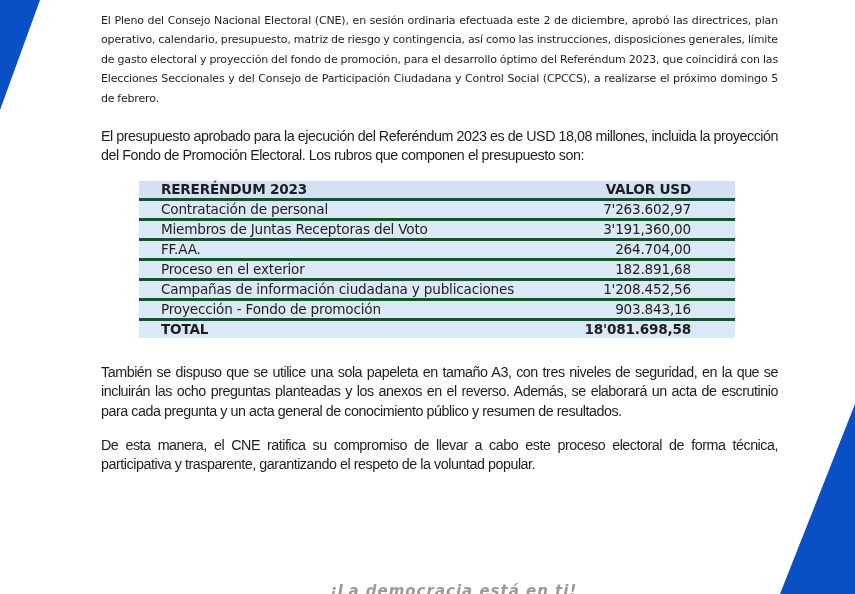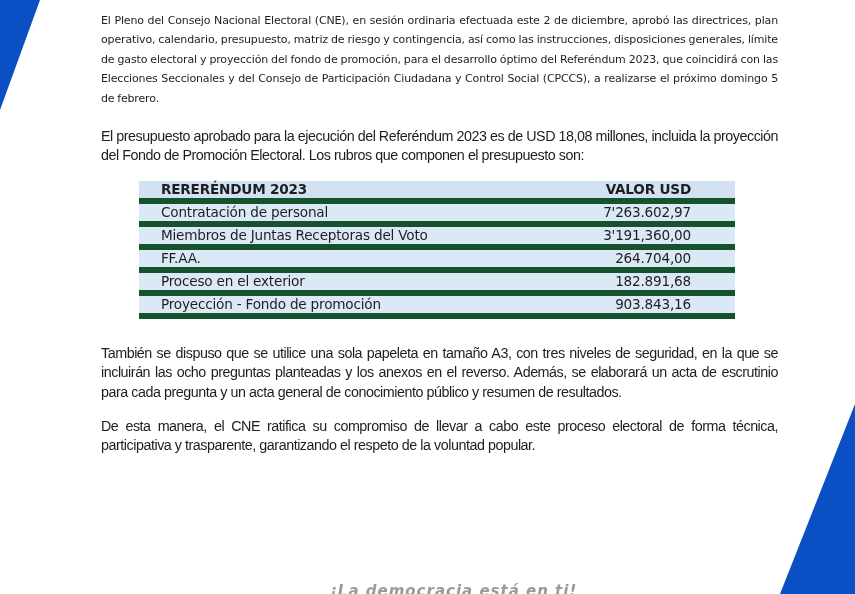--- a/index.html
+++ b/index.html
@@ -59,21 +59,21 @@
       width: 596px;
       border-collapse: collapse;
       background: #dbe8f6;
       font-size: 13.6px;
       line-height: 17px;
       margin-bottom: 24px;
       letter-spacing: -0.2px;
     }
     .budget-table td, .budget-table th {
       padding: 0 44px 0 22px;
-      border-bottom: 6px solid #14532d;
+      border-bottom: 3px solid #14532d;
       height: 17px;
       white-space: nowrap;
     }
     .budget-table th {
       font-weight: bold;
       text-align: left;
       background: #d2e2f3;
     }
     .budget-table th.val, .budget-table td.val {
       text-align: right;
@@ -123,22 +123,30 @@
       </tr>
       <tr>
         <td>FF.AA.</td>
         <td class="val">264.704,00</td>
       </tr>
       <tr>
         <td>Proceso en el exterior</td>
         <td class="val">182.891,68</td>
       </tr>
       <tr>
+        <td>Campañas de información ciudadana y publicaciones</td>
+        <td class="val">1'208.452,56</td>
+      </tr>
+      <tr>
         <td>Proyección - Fondo de promoción</td>
         <td class="val">903.843,16</td>
+      </tr>
+      <tr class="total">
+        <td>TOTAL</td>
+        <td class="val">18'081.698,58</td>
       </tr>
     </tbody>
   </table>
 
   <p class="para narrow p3">También se dispuso que se utilice una sola papeleta en tamaño A3, con tres niveles de seguridad, en la que se incluirán las ocho preguntas planteadas y los anexos en el reverso. Además, se elaborará un acta de escrutinio para cada pregunta y un acta general de conocimiento público y resumen de resultados.</p>
   <p class="para narrow p4">De esta manera, el CNE ratifica su compromiso de llevar a cabo este proceso electoral de forma técnica, participativa y trasparente, garantizando el respeto de la voluntad popular.</p>
 </div>
 
 <div class="slogan">¡La democracia está en ti!</div>
 

